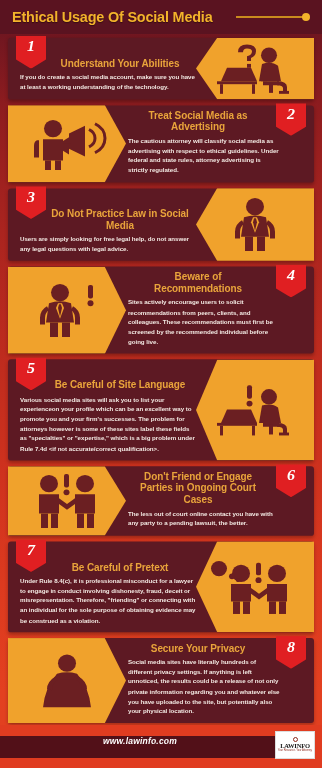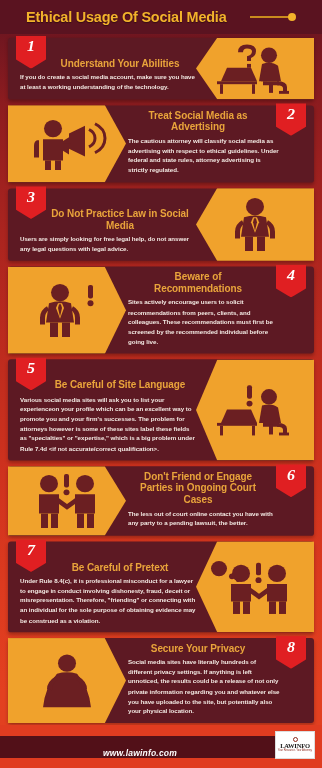--- a/index.html
+++ b/index.html
@@ -9,21 +9,21 @@
     background:linear-gradient(to bottom,
       #5c1420 0%, #6f1620 4%, #8e1c1f 14%, #aa241f 30%,
       #c02c1e 48%, #cf321e 62%, #dc3a1f 76%, #e34020 90%, #e04020 100%);
     overflow:hidden;
     position:relative;
   }
 
   
   .header {
     height:34px; background:#5a1320;
-    display:flex; align-items:center; padding:0 26px;
+    display:flex; align-items:center; padding:0 12px;
   }
   .title {
     color:#f3b32b; font-size:15.5px; font-weight:bold;
     letter-spacing:-0.2px; white-space:nowrap;
     text-shadow:0 1px 1px rgba(0,0,0,.4);
     transform:scaleX(.93); transform-origin:left center;
   }
   .title-rule { flex:1; height:1.5px; background:#c98b1e; margin:0 0 0 8px; }
   .title-dot { width:8px; height:8px; border-radius:50%; background:#f3b32b; margin-left:-1px; }
 
@@ -91,21 +91,21 @@
   .lay-b .sec-title { text-align:center; margin-right:10px; }
   .lay-b .body-txt { padding-left:2px; }
 
   
   .footer {
     position:absolute; left:0; bottom:0; width:322px; height:43px;
     background:#e03c20;
   }
   .footer-bar {
     position:absolute; top:11px; left:0; width:280px; height:22px;
-    background:#521018; display:flex; align-items:flex-end; justify-content:center;
+    background:#521018; display:flex; align-items:flex-start; justify-content:center;
   }
   .footer-url {
     color:#fff; font-size:8.5px; font-style:italic; font-weight:bold;
     letter-spacing:.2px;
   }
   .logo {
     position:absolute; right:7px; top:6px; width:40px; height:28px;
     background:#fff; border:1px solid #ddd;
     display:flex; flex-direction:column; align-items:center; justify-content:center;
   }

